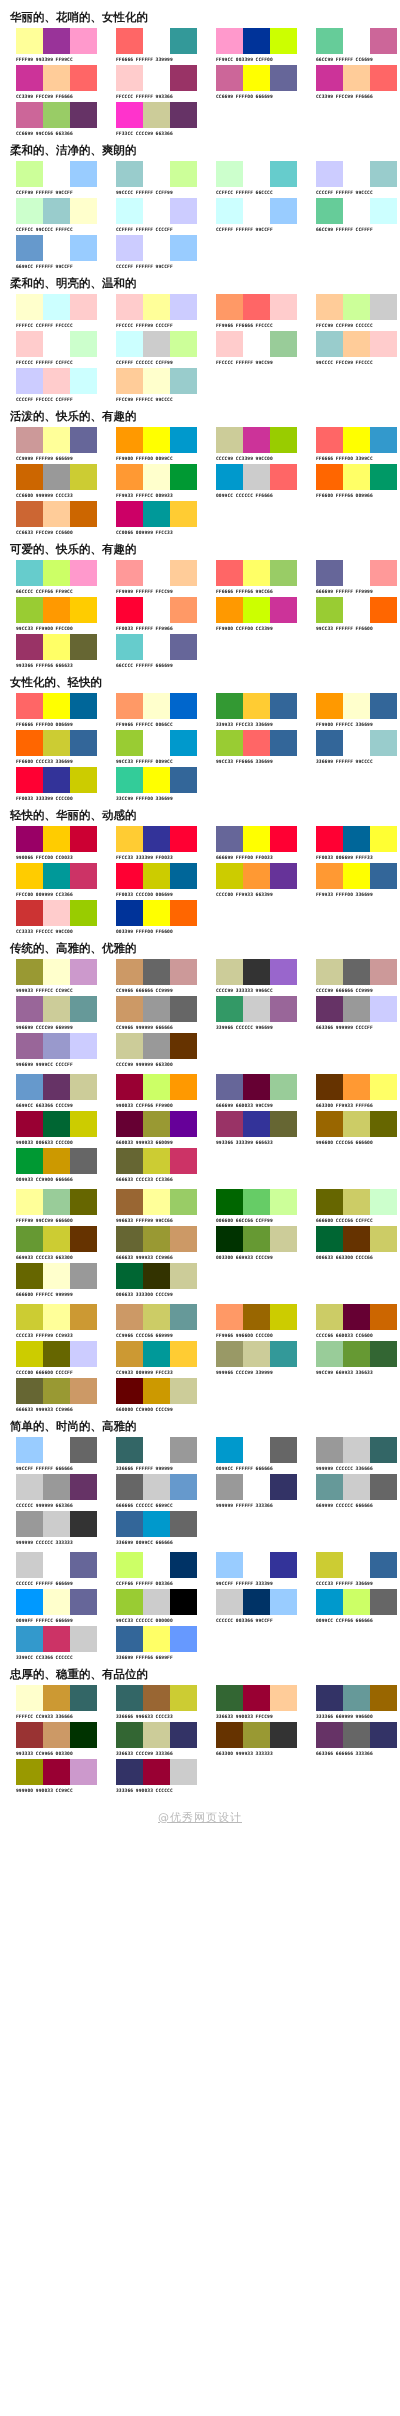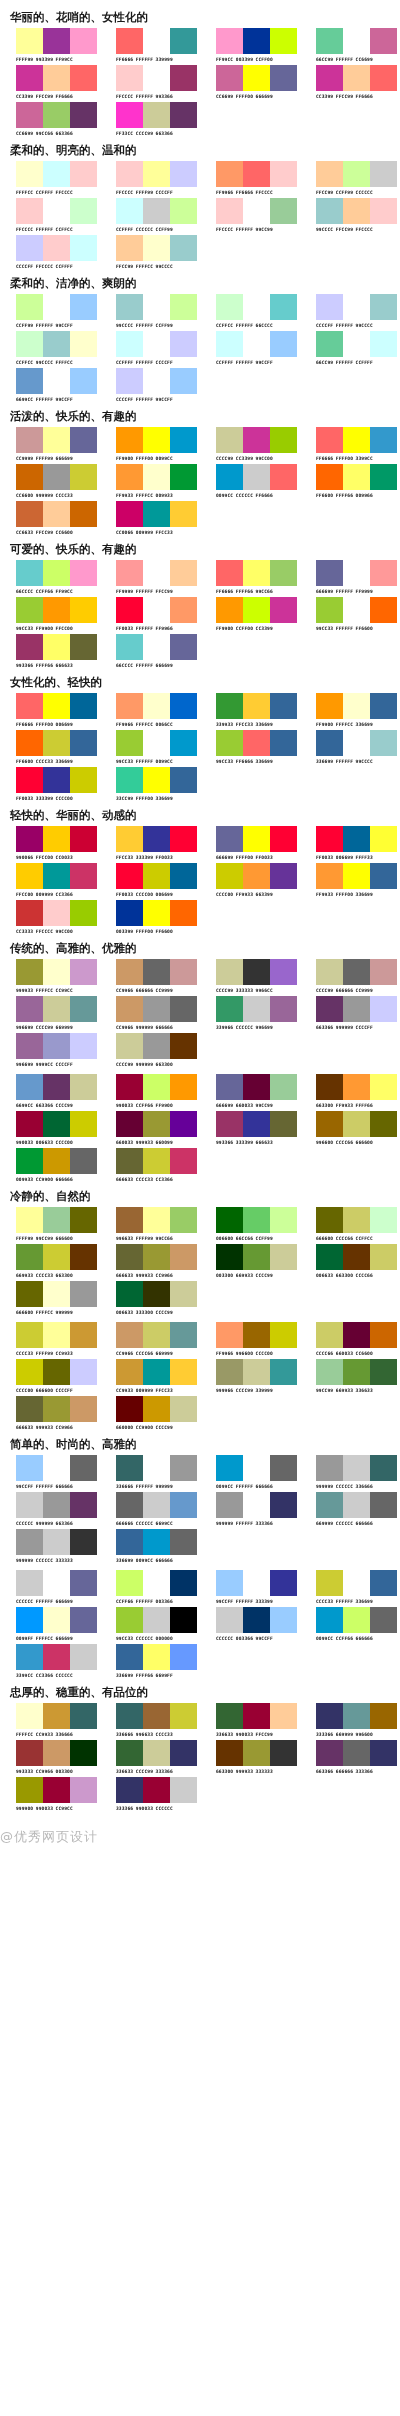--- a/index.html
+++ b/index.html
@@ -56,26 +56,27 @@
     letter-spacing:0.1px;
     margin-top:2px;
     line-height:7px;
     height:7px;
     font-family:"DejaVu Sans Mono","Liberation Mono",monospace;
     white-space:nowrap;
   }
   .codes span{ margin-right:2.6px; }
   .codes span:last-child{ margin-right:0; }
   .watermark{
-    text-align:left;
+    text-align:center;
     color:#b9b9b9;
-    font-size:13px;
+    font-size:11px;
     padding:10px 0 8px 0;
     letter-spacing:1px;
     font-family:"DejaVu Sans","Liberation Sans",sans-serif;
+    text-decoration:underline;
   }
 </style>
 </head>
 <body>
 
 <div id="page">
   <div id="sections-root">
       <div class="section">
         <div class="section-title">华丽的、花哨的、女性化的</div>
         <div class="rows">
@@ -201,20 +202,151 @@
               <div class="codes">
                 <span>FF33CC</span>
                 <span>CCCC99</span>
                 <span>663366</span>
               </div>
             </div>
           </div>
         </div>
       </div>
       <div class="section">
+        <div class="section-title">柔和的、洁净的、爽朗的</div>
+        <div class="rows">
+          <div class="row">
+            <div class="palette">
+              <div class="swatches">
+                <div class="sw" style="background: rgb(204, 255, 153);"></div>
+                <div class="sw" style="background: rgb(255, 255, 255);"></div>
+                <div class="sw" style="background: rgb(153, 204, 255);"></div>
+              </div>
+              <div class="codes">
+                <span>CCFF99</span>
+                <span>FFFFFF</span>
+                <span>99CCFF</span>
+              </div>
+            </div>
+            <div class="palette">
+              <div class="swatches">
+                <div class="sw" style="background: rgb(153, 204, 204);"></div>
+                <div class="sw" style="background: rgb(255, 255, 255);"></div>
+                <div class="sw" style="background: rgb(204, 255, 153);"></div>
+              </div>
+              <div class="codes">
+                <span>99CCCC</span>
+                <span>FFFFFF</span>
+                <span>CCFF99</span>
+              </div>
+            </div>
+            <div class="palette">
+              <div class="swatches">
+                <div class="sw" style="background: rgb(204, 255, 204);"></div>
+                <div class="sw" style="background: rgb(255, 255, 255);"></div>
+                <div class="sw" style="background: rgb(102, 204, 204);"></div>
+              </div>
+              <div class="codes">
+                <span>CCFFCC</span>
+                <span>FFFFFF</span>
+                <span>66CCCC</span>
+              </div>
+            </div>
+            <div class="palette">
+              <div class="swatches">
+                <div class="sw" style="background: rgb(204, 204, 255);"></div>
+                <div class="sw" style="background: rgb(255, 255, 255);"></div>
+                <div class="sw" style="background: rgb(153, 204, 204);"></div>
+              </div>
+              <div class="codes">
+                <span>CCCCFF</span>
+                <span>FFFFFF</span>
+                <span>99CCCC</span>
+              </div>
+            </div>
+          </div>
+          <div class="row">
+            <div class="palette">
+              <div class="swatches">
+                <div class="sw" style="background: rgb(204, 255, 204);"></div>
+                <div class="sw" style="background: rgb(153, 204, 204);"></div>
+                <div class="sw" style="background: rgb(255, 255, 204);"></div>
+              </div>
+              <div class="codes">
+                <span>CCFFCC</span>
+                <span>99CCCC</span>
+                <span>FFFFCC</span>
+              </div>
+            </div>
+            <div class="palette">
+              <div class="swatches">
+                <div class="sw" style="background: rgb(204, 255, 255);"></div>
+                <div class="sw" style="background: rgb(255, 255, 255);"></div>
+                <div class="sw" style="background: rgb(204, 204, 255);"></div>
+              </div>
+              <div class="codes">
+                <span>CCFFFF</span>
+                <span>FFFFFF</span>
+                <span>CCCCFF</span>
+              </div>
+            </div>
+            <div class="palette">
+              <div class="swatches">
+                <div class="sw" style="background: rgb(204, 255, 255);"></div>
+                <div class="sw" style="background: rgb(255, 255, 255);"></div>
+                <div class="sw" style="background: rgb(153, 204, 255);"></div>
+              </div>
+              <div class="codes">
+                <span>CCFFFF</span>
+                <span>FFFFFF</span>
+                <span>99CCFF</span>
+              </div>
+            </div>
+            <div class="palette">
+              <div class="swatches">
+                <div class="sw" style="background: rgb(102, 204, 153);"></div>
+                <div class="sw" style="background: rgb(255, 255, 255);"></div>
+                <div class="sw" style="background: rgb(204, 255, 255);"></div>
+              </div>
+              <div class="codes">
+                <span>66CC99</span>
+                <span>FFFFFF</span>
+                <span>CCFFFF</span>
+              </div>
+            </div>
+          </div>
+          <div class="row">
+            <div class="palette">
+              <div class="swatches">
+                <div class="sw" style="background: rgb(102, 153, 204);"></div>
+                <div class="sw" style="background: rgb(255, 255, 255);"></div>
+                <div class="sw" style="background: rgb(153, 204, 255);"></div>
+              </div>
+              <div class="codes">
+                <span>6699CC</span>
+                <span>FFFFFF</span>
+                <span>99CCFF</span>
+              </div>
+            </div>
+            <div class="palette">
+              <div class="swatches">
+                <div class="sw" style="background: rgb(204, 204, 255);"></div>
+                <div class="sw" style="background: rgb(255, 255, 255);"></div>
+                <div class="sw" style="background: rgb(153, 204, 255);"></div>
+              </div>
+              <div class="codes">
+                <span>CCCCFF</span>
+                <span>FFFFFF</span>
+                <span>99CCFF</span>
+              </div>
+            </div>
+          </div>
+        </div>
+      </div>
+      <div class="section">
         <div class="section-title">柔和的、明亮的、温和的</div>
         <div class="rows">
           <div class="row">
             <div class="palette">
               <div class="swatches">
                 <div class="sw" style="background: rgb(255, 255, 204);"></div>
                 <div class="sw" style="background: rgb(204, 255, 255);"></div>
                 <div class="sw" style="background: rgb(255, 204, 204);"></div>
               </div>
               <div class="codes">
@@ -326,151 +458,20 @@
             <div class="palette">
               <div class="swatches">
                 <div class="sw" style="background: rgb(255, 204, 153);"></div>
                 <div class="sw" style="background: rgb(255, 255, 204);"></div>
                 <div class="sw" style="background: rgb(153, 204, 204);"></div>
               </div>
               <div class="codes">
                 <span>FFCC99</span>
                 <span>FFFFCC</span>
                 <span>99CCCC</span>
-              </div>
-            </div>
-          </div>
-        </div>
-      </div>
-      <div class="section">
-        <div class="section-title">柔和的、洁净的、爽朗的</div>
-        <div class="rows">
-          <div class="row">
-            <div class="palette">
-              <div class="swatches">
-                <div class="sw" style="background: rgb(204, 255, 153);"></div>
-                <div class="sw" style="background: rgb(255, 255, 255);"></div>
-                <div class="sw" style="background: rgb(153, 204, 255);"></div>
-              </div>
-              <div class="codes">
-                <span>CCFF99</span>
-                <span>FFFFFF</span>
-                <span>99CCFF</span>
-              </div>
-            </div>
-            <div class="palette">
-              <div class="swatches">
-                <div class="sw" style="background: rgb(153, 204, 204);"></div>
-                <div class="sw" style="background: rgb(255, 255, 255);"></div>
-                <div class="sw" style="background: rgb(204, 255, 153);"></div>
-              </div>
-              <div class="codes">
-                <span>99CCCC</span>
-                <span>FFFFFF</span>
-                <span>CCFF99</span>
-              </div>
-            </div>
-            <div class="palette">
-              <div class="swatches">
-                <div class="sw" style="background: rgb(204, 255, 204);"></div>
-                <div class="sw" style="background: rgb(255, 255, 255);"></div>
-                <div class="sw" style="background: rgb(102, 204, 204);"></div>
-              </div>
-              <div class="codes">
-                <span>CCFFCC</span>
-                <span>FFFFFF</span>
-                <span>66CCCC</span>
-              </div>
-            </div>
-            <div class="palette">
-              <div class="swatches">
-                <div class="sw" style="background: rgb(204, 204, 255);"></div>
-                <div class="sw" style="background: rgb(255, 255, 255);"></div>
-                <div class="sw" style="background: rgb(153, 204, 204);"></div>
-              </div>
-              <div class="codes">
-                <span>CCCCFF</span>
-                <span>FFFFFF</span>
-                <span>99CCCC</span>
-              </div>
-            </div>
-          </div>
-          <div class="row">
-            <div class="palette">
-              <div class="swatches">
-                <div class="sw" style="background: rgb(204, 255, 204);"></div>
-                <div class="sw" style="background: rgb(153, 204, 204);"></div>
-                <div class="sw" style="background: rgb(255, 255, 204);"></div>
-              </div>
-              <div class="codes">
-                <span>CCFFCC</span>
-                <span>99CCCC</span>
-                <span>FFFFCC</span>
-              </div>
-            </div>
-            <div class="palette">
-              <div class="swatches">
-                <div class="sw" style="background: rgb(204, 255, 255);"></div>
-                <div class="sw" style="background: rgb(255, 255, 255);"></div>
-                <div class="sw" style="background: rgb(204, 204, 255);"></div>
-              </div>
-              <div class="codes">
-                <span>CCFFFF</span>
-                <span>FFFFFF</span>
-                <span>CCCCFF</span>
-              </div>
-            </div>
-            <div class="palette">
-              <div class="swatches">
-                <div class="sw" style="background: rgb(204, 255, 255);"></div>
-                <div class="sw" style="background: rgb(255, 255, 255);"></div>
-                <div class="sw" style="background: rgb(153, 204, 255);"></div>
-              </div>
-              <div class="codes">
-                <span>CCFFFF</span>
-                <span>FFFFFF</span>
-                <span>99CCFF</span>
-              </div>
-            </div>
-            <div class="palette">
-              <div class="swatches">
-                <div class="sw" style="background: rgb(102, 204, 153);"></div>
-                <div class="sw" style="background: rgb(255, 255, 255);"></div>
-                <div class="sw" style="background: rgb(204, 255, 255);"></div>
-              </div>
-              <div class="codes">
-                <span>66CC99</span>
-                <span>FFFFFF</span>
-                <span>CCFFFF</span>
-              </div>
-            </div>
-          </div>
-          <div class="row">
-            <div class="palette">
-              <div class="swatches">
-                <div class="sw" style="background: rgb(102, 153, 204);"></div>
-                <div class="sw" style="background: rgb(255, 255, 255);"></div>
-                <div class="sw" style="background: rgb(153, 204, 255);"></div>
-              </div>
-              <div class="codes">
-                <span>6699CC</span>
-                <span>FFFFFF</span>
-                <span>99CCFF</span>
-              </div>
-            </div>
-            <div class="palette">
-              <div class="swatches">
-                <div class="sw" style="background: rgb(204, 204, 255);"></div>
-                <div class="sw" style="background: rgb(255, 255, 255);"></div>
-                <div class="sw" style="background: rgb(153, 204, 255);"></div>
-              </div>
-              <div class="codes">
-                <span>CCCCFF</span>
-                <span>FFFFFF</span>
-                <span>99CCFF</span>
               </div>
             </div>
           </div>
         </div>
       </div>
       <div class="section">
         <div class="section-title">活泼的、快乐的、有趣的</div>
         <div class="rows">
           <div class="row">
             <div class="palette">
@@ -1248,21 +1249,20 @@
               <div class="codes">
                 <span>666633</span>
                 <span>CCCC33</span>
                 <span>CC3366</span>
               </div>
             </div>
           </div>
         </div>
       </div>
       <div class="section">
-        <div class="section-title">冷静的、自然的</div>
         <div class="rows">
           <div class="row">
             <div class="palette">
               <div class="swatches">
                 <div class="sw" style="background: rgb(255, 255, 153);"></div>
                 <div class="sw" style="background: rgb(153, 204, 153);"></div>
                 <div class="sw" style="background: rgb(102, 102, 0);"></div>
               </div>
               <div class="codes">
                 <span>FFFF99</span>

